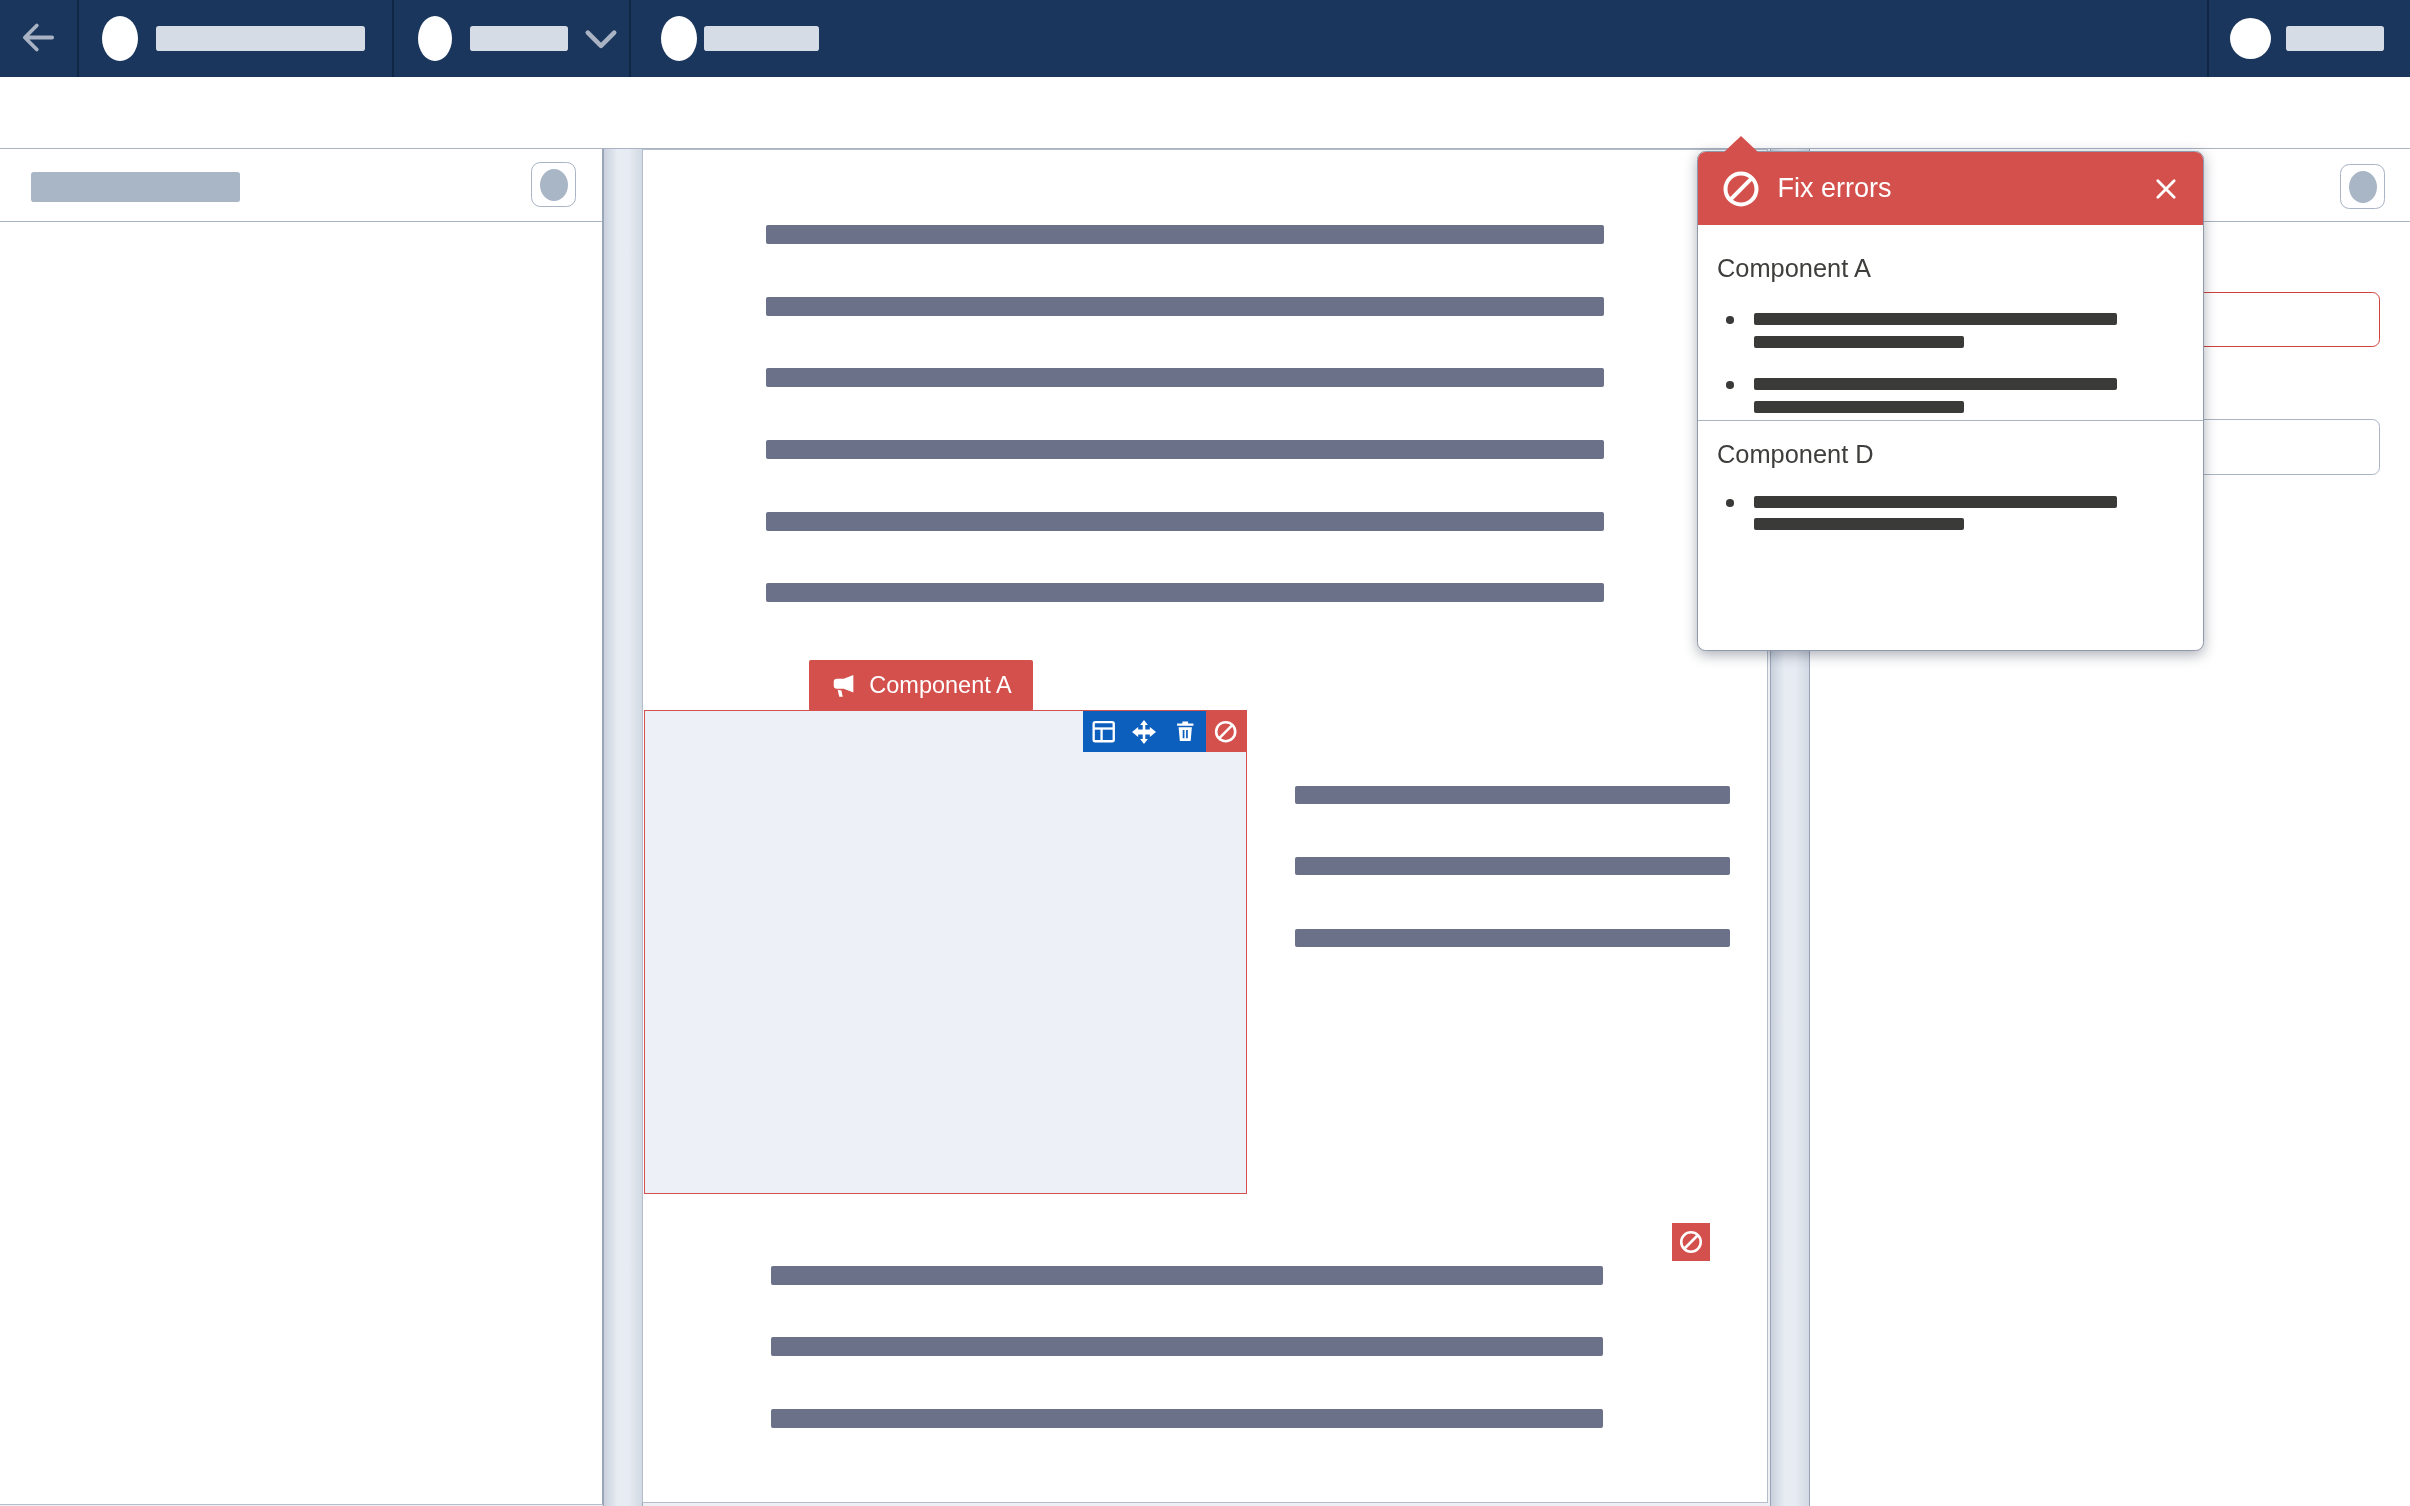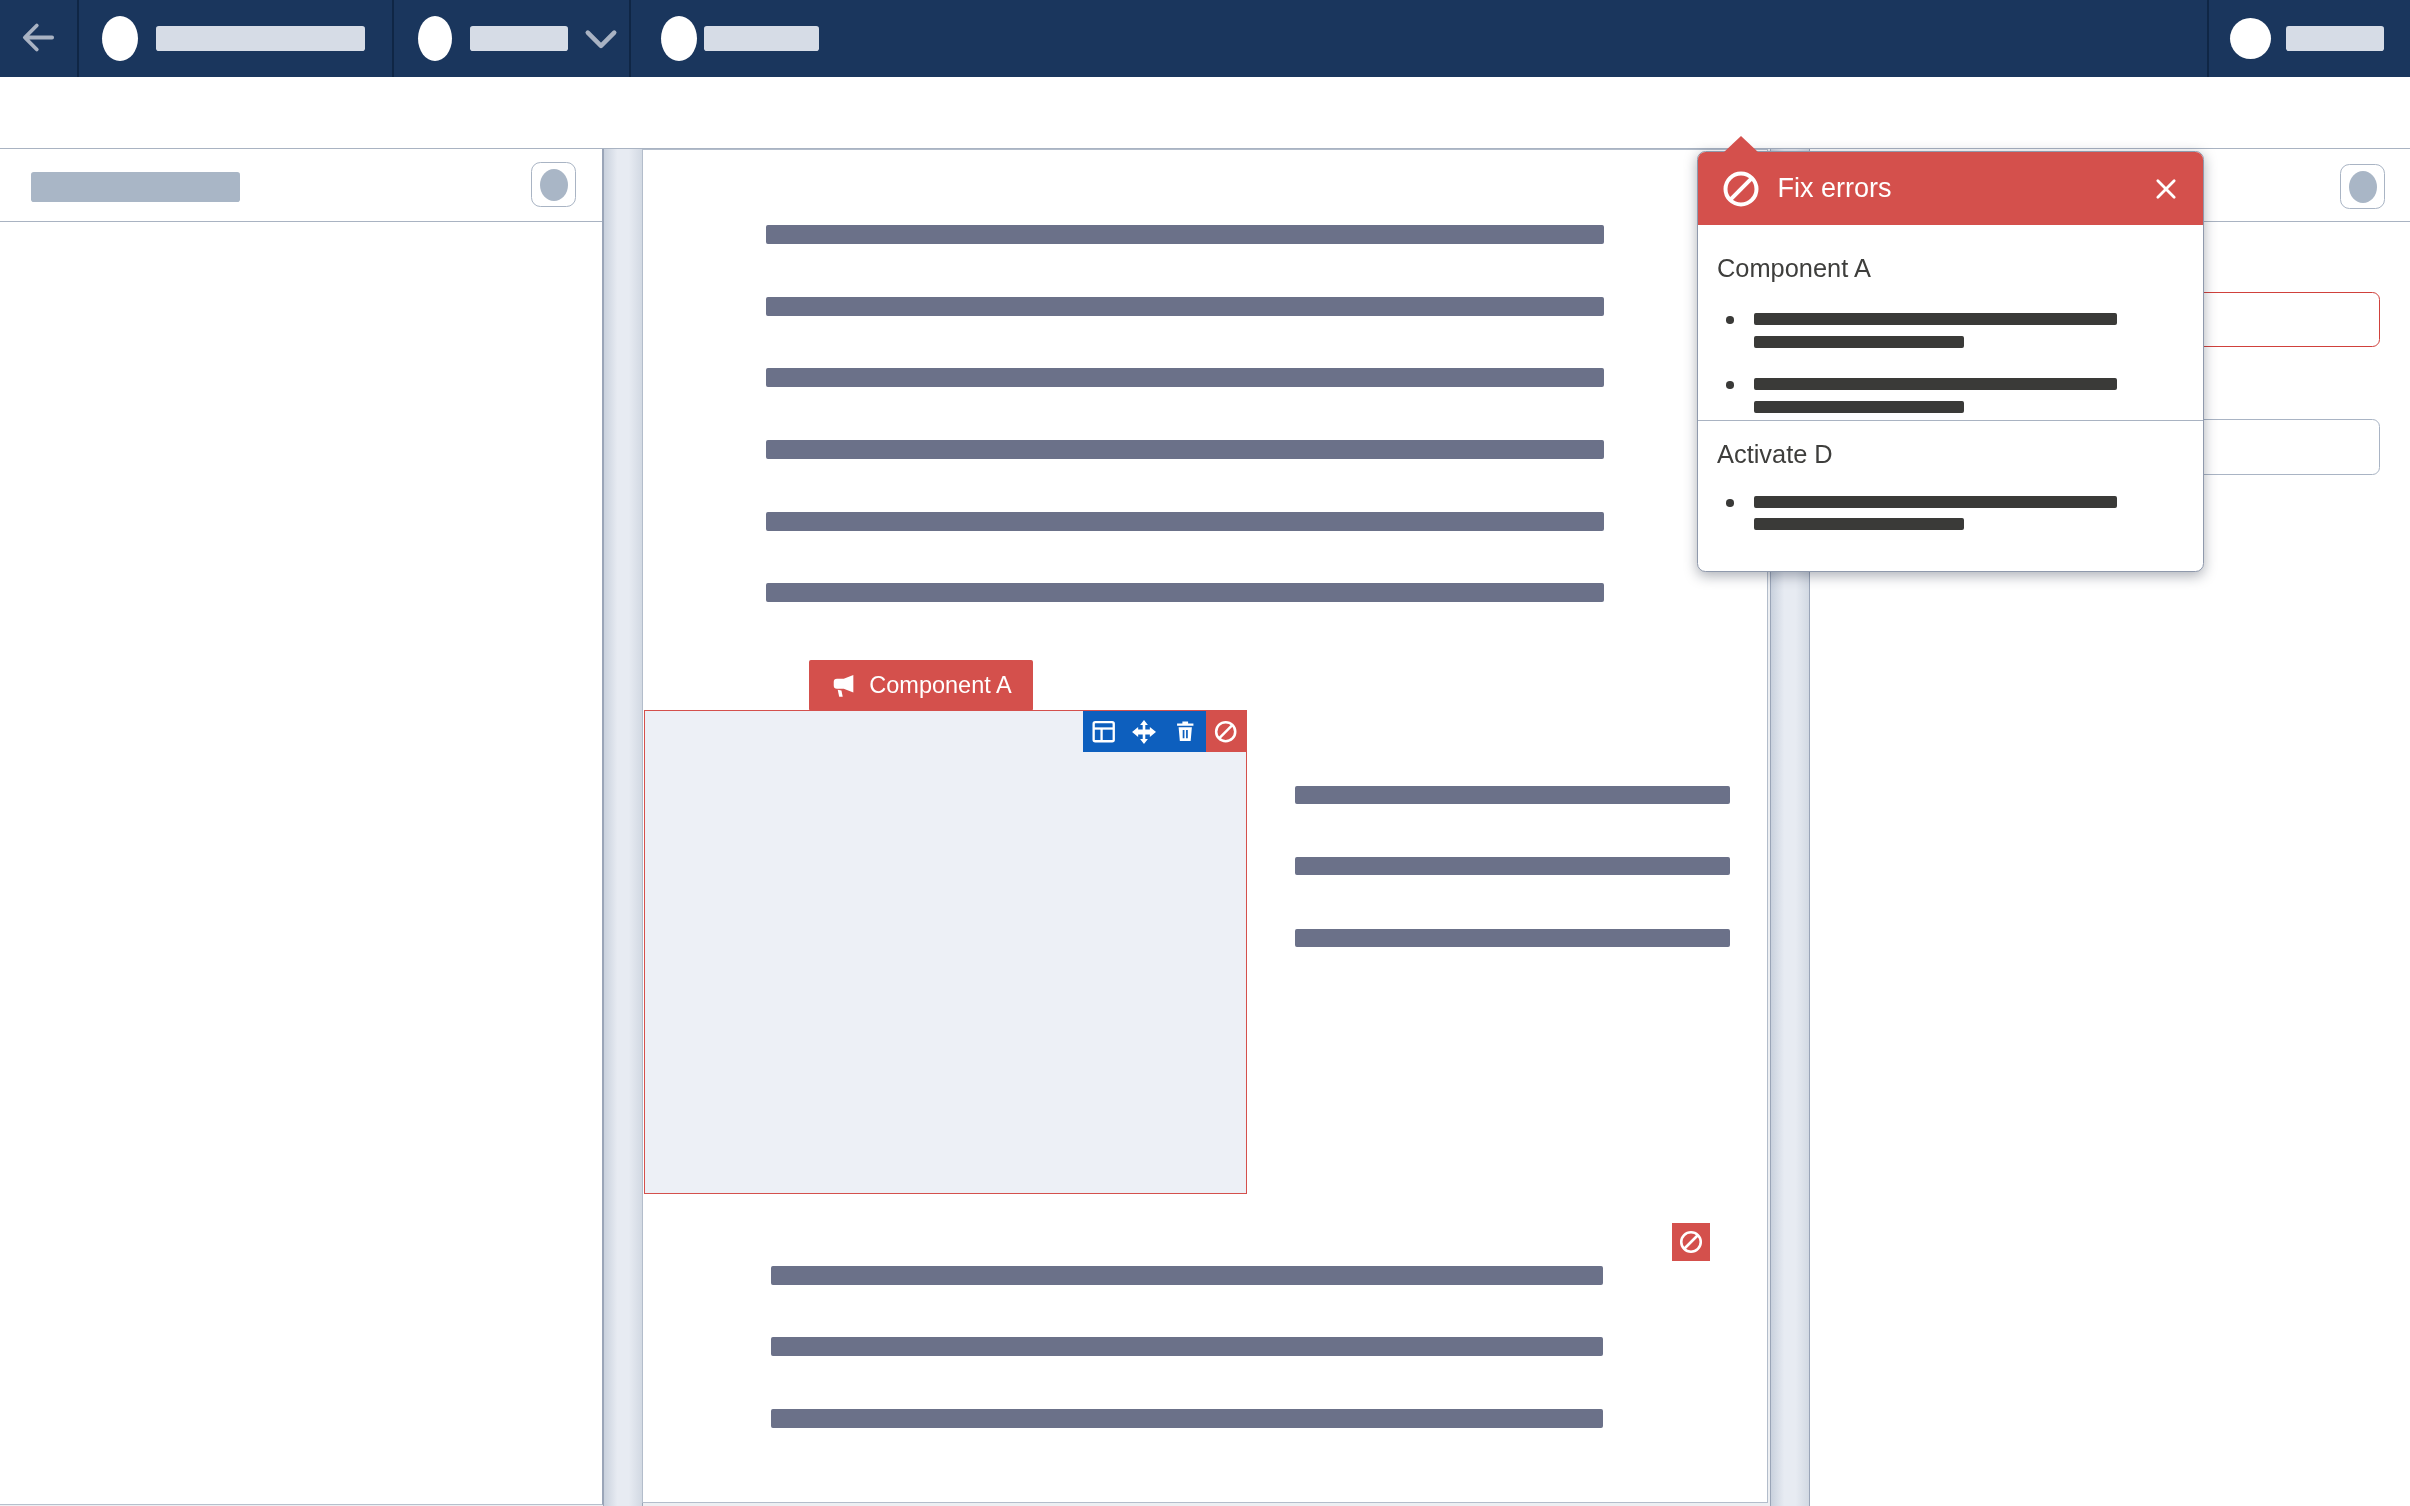--- a/index.html
+++ b/index.html
@@ -63,21 +63,21 @@
   .comp-box{left:0.9px;top:560px;width:603px;height:484px;background:#EDF0F6;
             border:1.9px solid #D4504C;}
   .actionbar{position:absolute;top:0;right:0;height:41px;display:flex;}
   .act{width:41px;height:41px;background:#0D5FBE;border:none;display:flex;align-items:center;
        justify-content:center;padding:0;cursor:pointer;}
   .act-danger{width:40px;background:#D4504C;}
   .err-badge{left:1029px;top:1073px;width:38px;height:38px;background:#D4504C;border:none;
              display:flex;align-items:center;justify-content:center;padding:0;cursor:pointer;}
 
   
-  .popover{left:1697px;top:151px;width:507px;height:421px;background:#FFF;border-radius:8.5px;
+  .popover{left:1697px;top:151px;width:507px;height:500px;background:#FFF;border-radius:8.5px;
            border:0.9px solid #8F99AC;box-shadow:0 3.8px 13px rgba(20,30,50,.35);z-index:50;}
   .pop-nub{position:absolute;left:24.5px;top:-16px;width:0;height:0;
            border-left:18px solid transparent;border-right:18px solid transparent;
            border-bottom:17px solid #D4504C;}
   .pop-head{position:absolute;left:0;top:0;width:100%;height:73px;background:#D4504C;
             border-radius:7.5px 7.5px 0 0;display:flex;align-items:center;padding:0 22.6px;
             box-sizing:border-box;gap:17px;}
   .pop-title{color:#FFF;font-size:27px;}
   .pop-close{margin-left:auto;background:none;border:none;padding:0;cursor:pointer;
              display:flex;align-items:center;}
@@ -272,21 +272,21 @@
       <span class="pbar" style="top:161px;width:363px"></span>
       <span class="pbar" style="top:184px;width:210px"></span>
       <span class="dot" style="top:229px"></span>
       <span class="pbar" style="top:226px;width:363px"></span>
       <span class="pbar" style="top:249px;width:210px"></span>
     </div>
 
     <div class="pop-divider"></div>
 
     <div>
-      <div class="pop-h" style="top:288px">Activate D</div>
+      <div class="pop-h" style="top:288px">Component D</div>
       <span class="dot" style="top:347px"></span>
       <span class="pbar" style="top:344px;width:363px"></span>
       <span class="pbar" style="top:366px;width:210px"></span>
     </div>
   </div>
 
 </div>
 
 
 </body></html>

